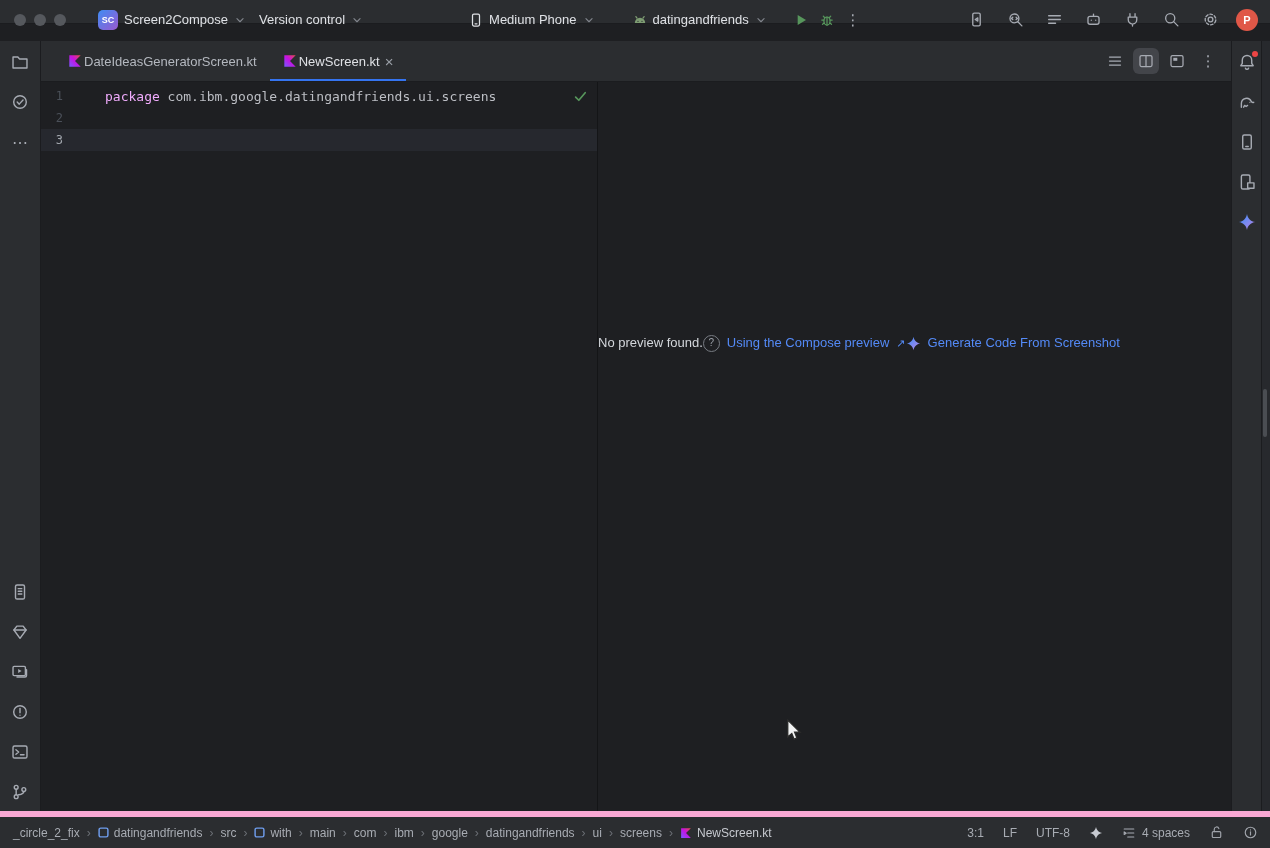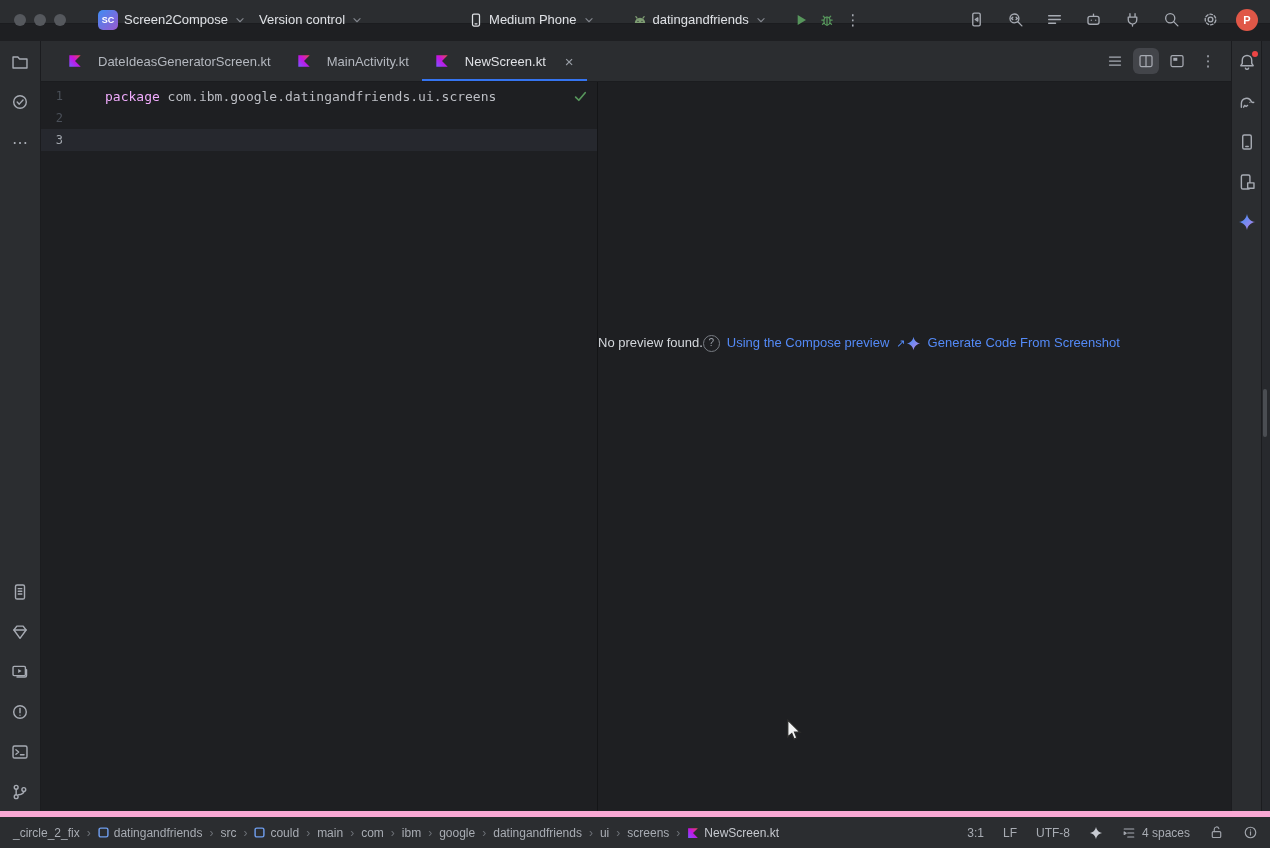--- a/index.html
+++ b/index.html
@@ -38,21 +38,21 @@
   .stripe .ibtn{margin-bottom:14px;position:relative}
   .bottomgroup{margin-top:auto;display:flex;flex-direction:column;align-items:center}
   .bottomgroup .ibtn:last-child{margin-bottom:0}
   .baddge-dot{position:absolute;top:2px;right:2px;width:6px;height:6px;border-radius:50%;background:#ed4545}
 
   .center{flex:1;display:flex;flex-direction:column;min-width:0}
 
   
   .tabbar{height:41px;flex:none;background:#2b2d30;border-bottom:1px solid #1b1c1f;
           display:flex;align-items:stretch;padding-left:14px;box-sizing:border-box}
-  .tab{display:flex;align-items:center;gap:16px;padding:0 13px;color:#b4b8bf;position:relative;cursor:pointer}
+  .tab{display:flex;align-items:center;gap:2px;padding:0 13px;color:#b4b8bf;position:relative;cursor:pointer}
   .tab.active{color:#dfe1e5}
   .tab.active::after{content:"";position:absolute;left:0;right:0;bottom:0;height:2px;background:#3574f0}
   .tabclose{color:#9ba0a8;font-size:15px;line-height:1;margin-left:3px}
   .tab-controls{margin-left:auto;display:flex;align-items:center;gap:5px;padding-right:10px}
   .tab-controls .ibtn.selected{background:#43454a}
 
   
   .split{flex:1;display:flex;min-height:0}
   .editor{width:556px;flex:none;background:#1e1f22;padding-top:3px;position:relative;
           font-family:"DejaVu Sans Mono",monospace;font-size:13px;box-sizing:border-box}
@@ -279,26 +279,20 @@
       </div>
     </div>
 
     <div class="center">
       <div class="tabbar">
         <div class="tab">
           <svg width="14" height="14" viewBox="0 0 16 16">
               <path d="M1.5 1.5h13L8 8l6.5 6.5h-13z" fill="url(#kgrad)"></path>
             </svg>
           <span>DateIdeasGeneratorScreen.kt</span>
-        </div>
-        <div class="tab">
-          <svg width="14" height="14" viewBox="0 0 16 16">
-              <path d="M1.5 1.5h13L8 8l6.5 6.5h-13z" fill="url(#kgrad)"></path>
-            </svg>
-          <span>MainActivity.kt</span>
         </div>
         <div class="tab active">
           <svg width="14" height="14" viewBox="0 0 16 16">
               <path d="M1.5 1.5h13L8 8l6.5 6.5h-13z" fill="url(#kgrad)"></path>
             </svg>
           <span>NewScreen.kt</span>
           <span class="tabclose">×</span>
         </div>
 
         <div class="tab-controls">
@@ -414,21 +408,21 @@
           </svg>
         <span>datingandfriends</span>
       </span>
       <span class="csep">›</span>
       <span class="crumb">src</span>
       <span class="csep">›</span>
       <span class="crumb">
         <svg width="11" height="11" viewBox="0 0 10 10">
             <rect x="1" y="1" width="8" height="8" rx="1.5" stroke="#6f9ded" fill="none" stroke-width="1.3"></rect>
           </svg>
-        <span>could</span>
+        <span>with</span>
       </span>
       <span class="csep">›</span>
       <span class="crumb">main</span>
       <span class="csep">›</span>
       <span class="crumb">com</span>
       <span class="csep">›</span>
       <span class="crumb">ibm</span>
       <span class="csep">›</span>
       <span class="crumb">google</span>
       <span class="csep">›</span>

